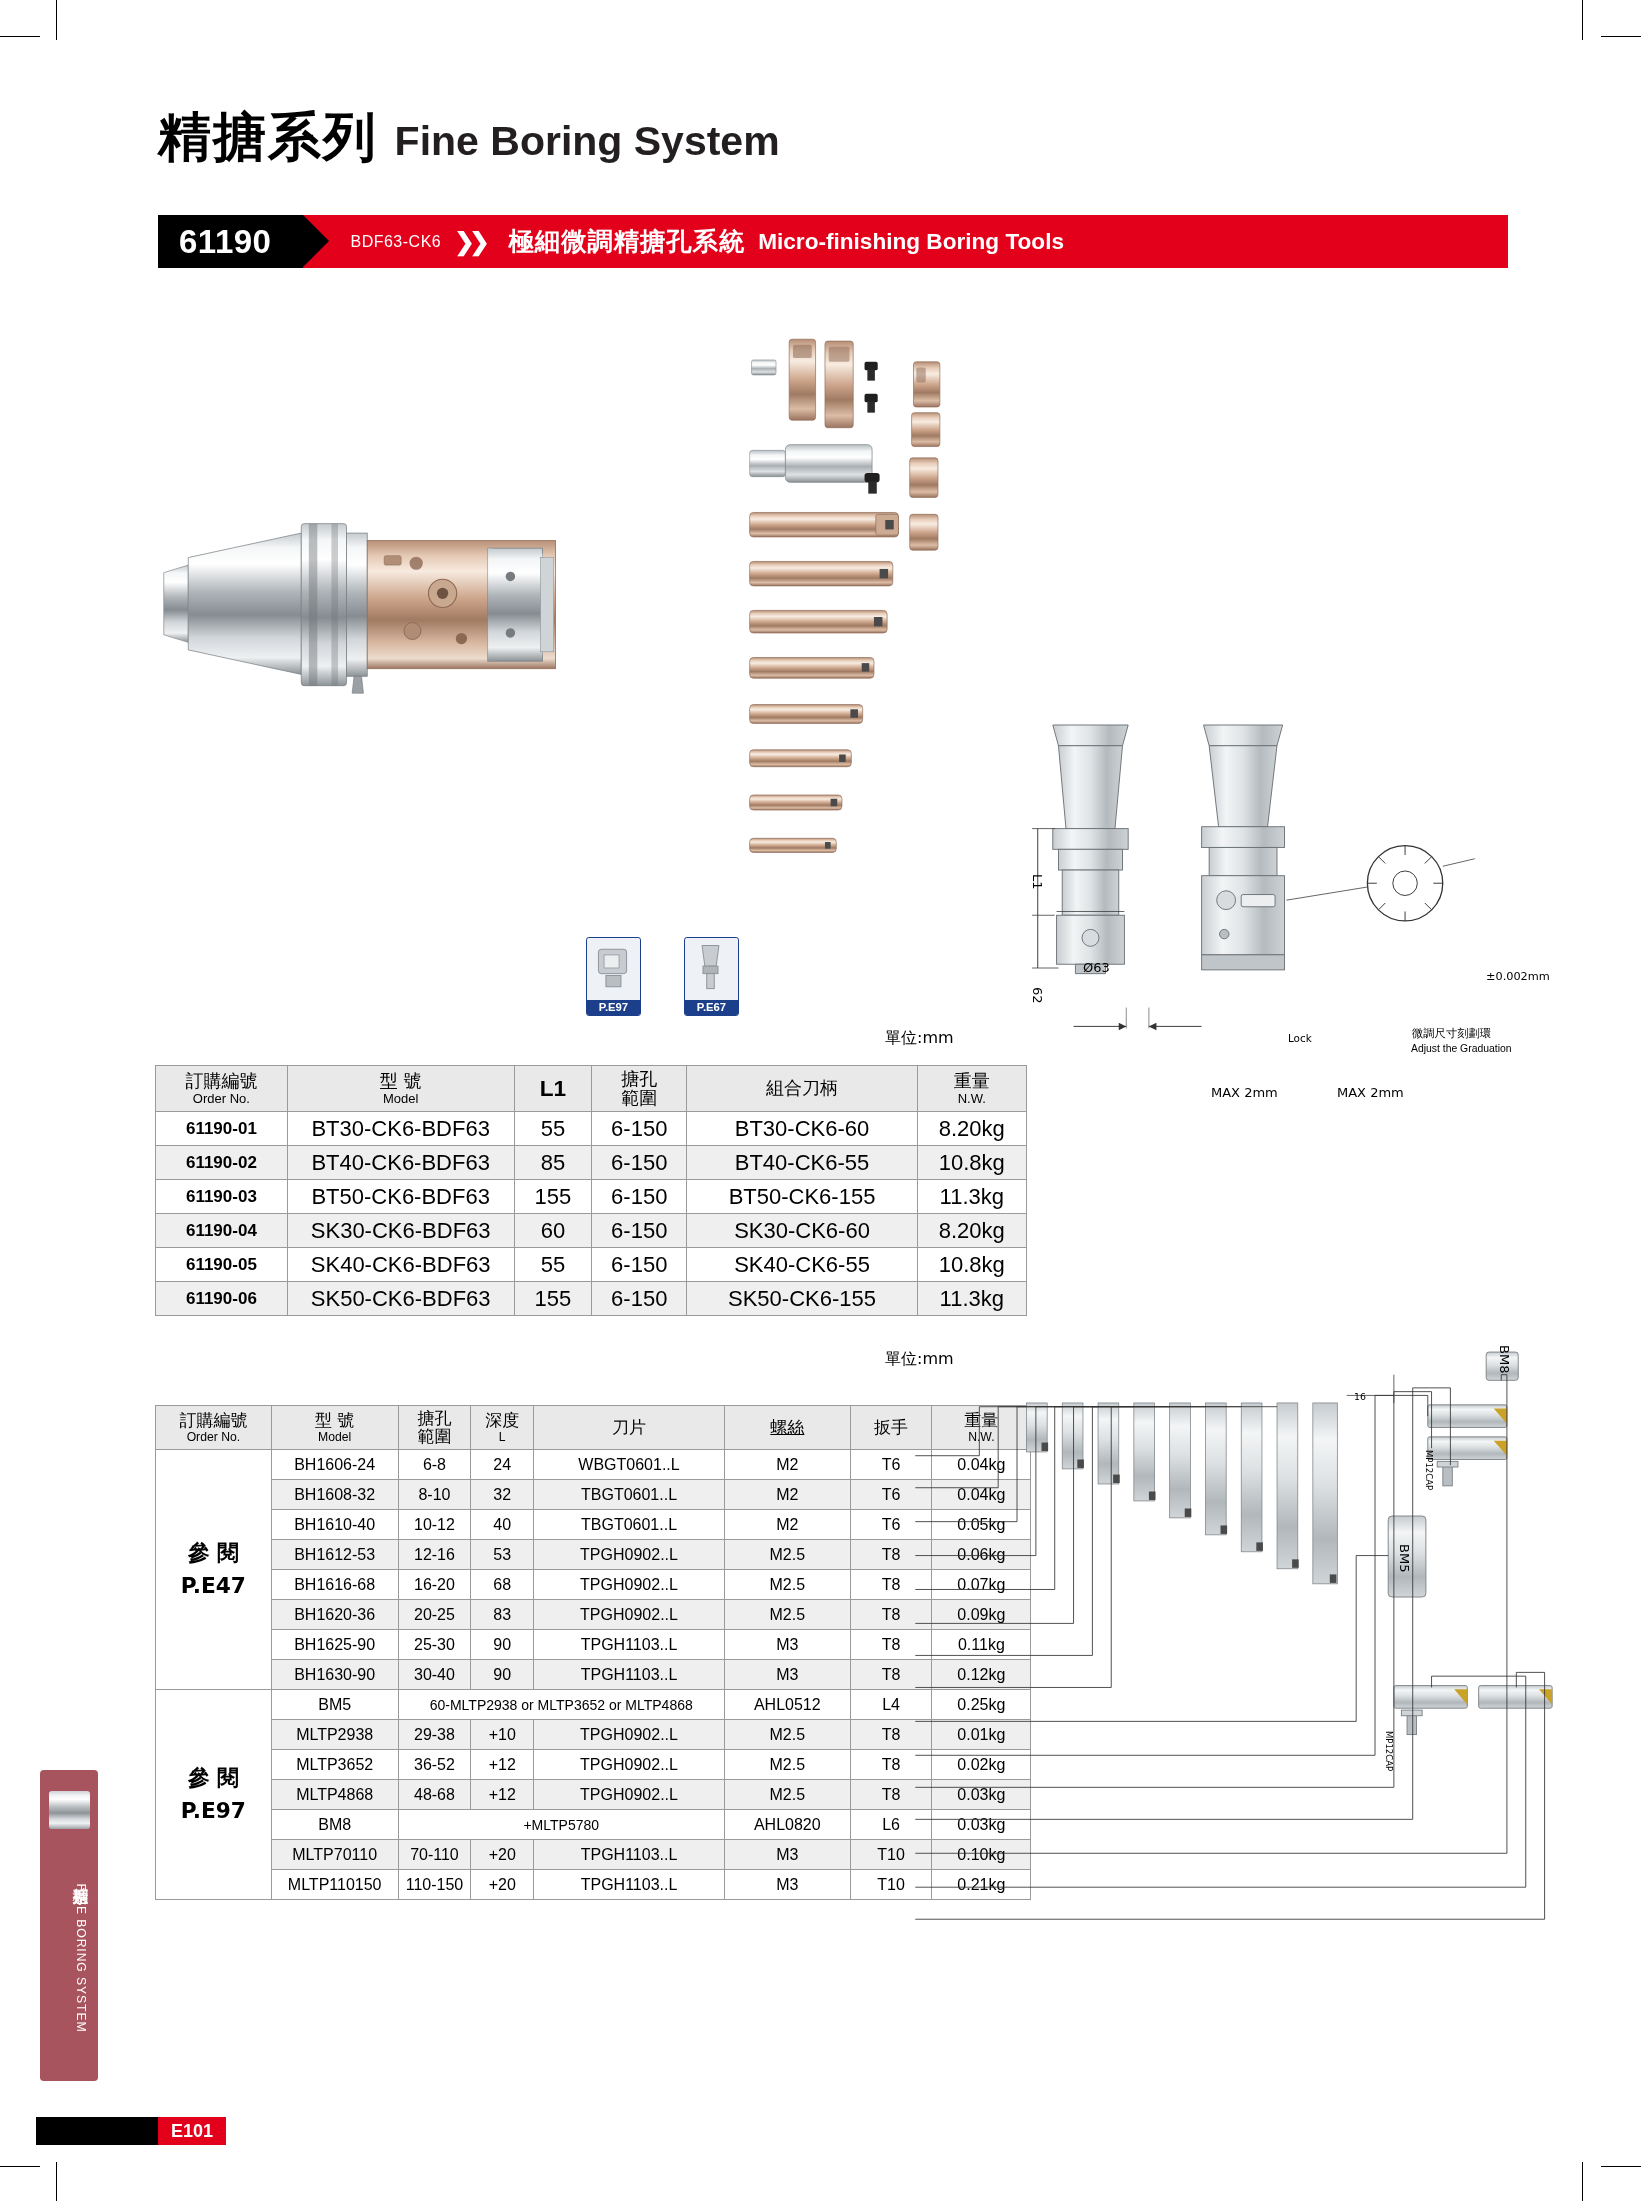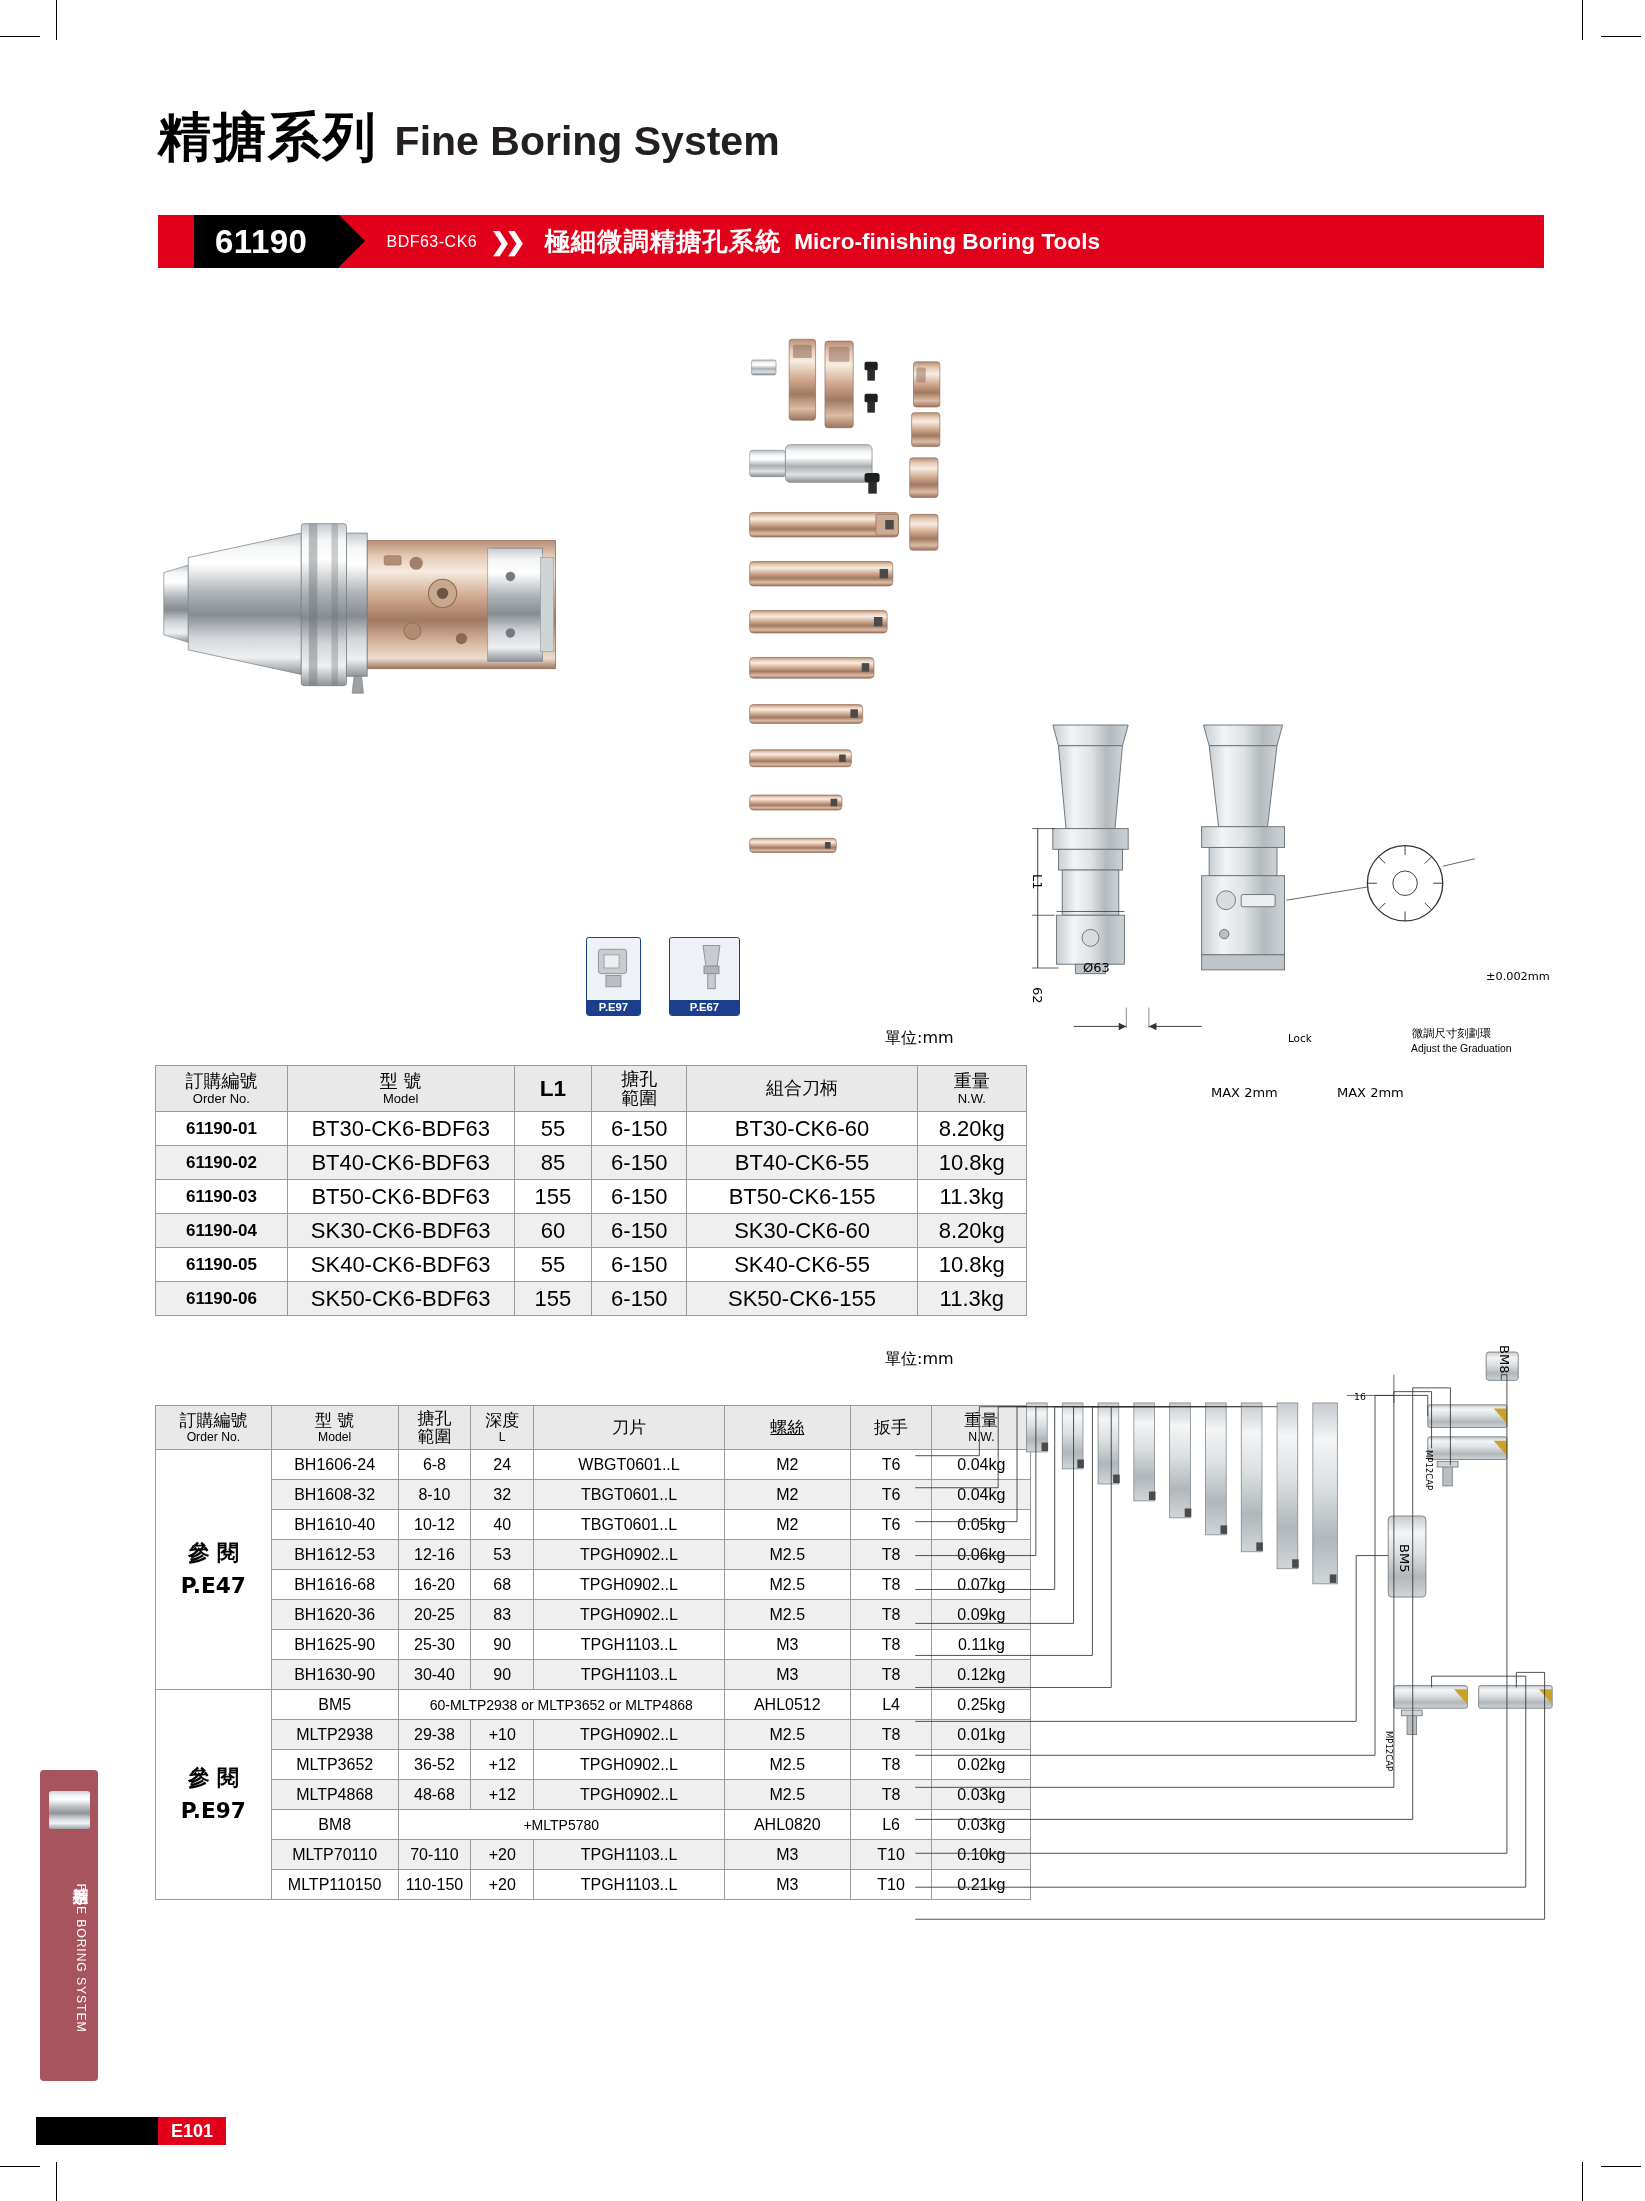--- a/index.html
+++ b/index.html
@@ -49,21 +49,20 @@
   
   .banner {
     position: absolute;
     left: 158px;
     top: 215px;
     width: 1350px;
     height: 53px;
     background: #e3001b;
     display: flex;
     align-items: center;
-    padding-left: 36px;
   }
   .banner .blackchip {
     position: relative;
     background: #000;
     height: 53px;
     display: flex;
     align-items: center;
     padding-left: 21px;
     padding-right: 32px;
   }
@@ -441,21 +440,21 @@
 </div>
 
 <div class="pe-box" style="left:586px; top:937px;">
   <svg width="51" height="60" viewBox="0 0 54 64">
     <rect x="12" y="12" width="30" height="26" rx="3" fill="#c8ccd0" stroke="#8b9195"></rect>
     <rect x="18" y="18" width="16" height="14" fill="#eceef0" stroke="#9aa0a4"></rect>
     <rect x="20" y="40" width="16" height="12" fill="#b9bec2" stroke="#8b9195"></rect>
   </svg>
   <div class="lab">P.E97</div>
 </div>
-<div class="pe-box" style="left:669px; top:937px;padding-left:16px;">
+<div class="pe-box" style="left:684px; top:937px;">
   <svg width="51" height="60" viewBox="0 0 54 64">
     <path d="M18,8 L36,8 L33,30 L21,30 Z" fill="#c8ccd0" stroke="#8b9195"></path>
     <rect x="19" y="30" width="16" height="8" fill="#aeb4b8" stroke="#8b9195"></rect>
     <rect x="23" y="38" width="8" height="16" fill="#c8ccd0" stroke="#8b9195"></rect>
   </svg>
   <div class="lab">P.E67</div>
 </div>
 
 <div class="units" style="left:885px; top:1028px;">單位:mm</div>
 

